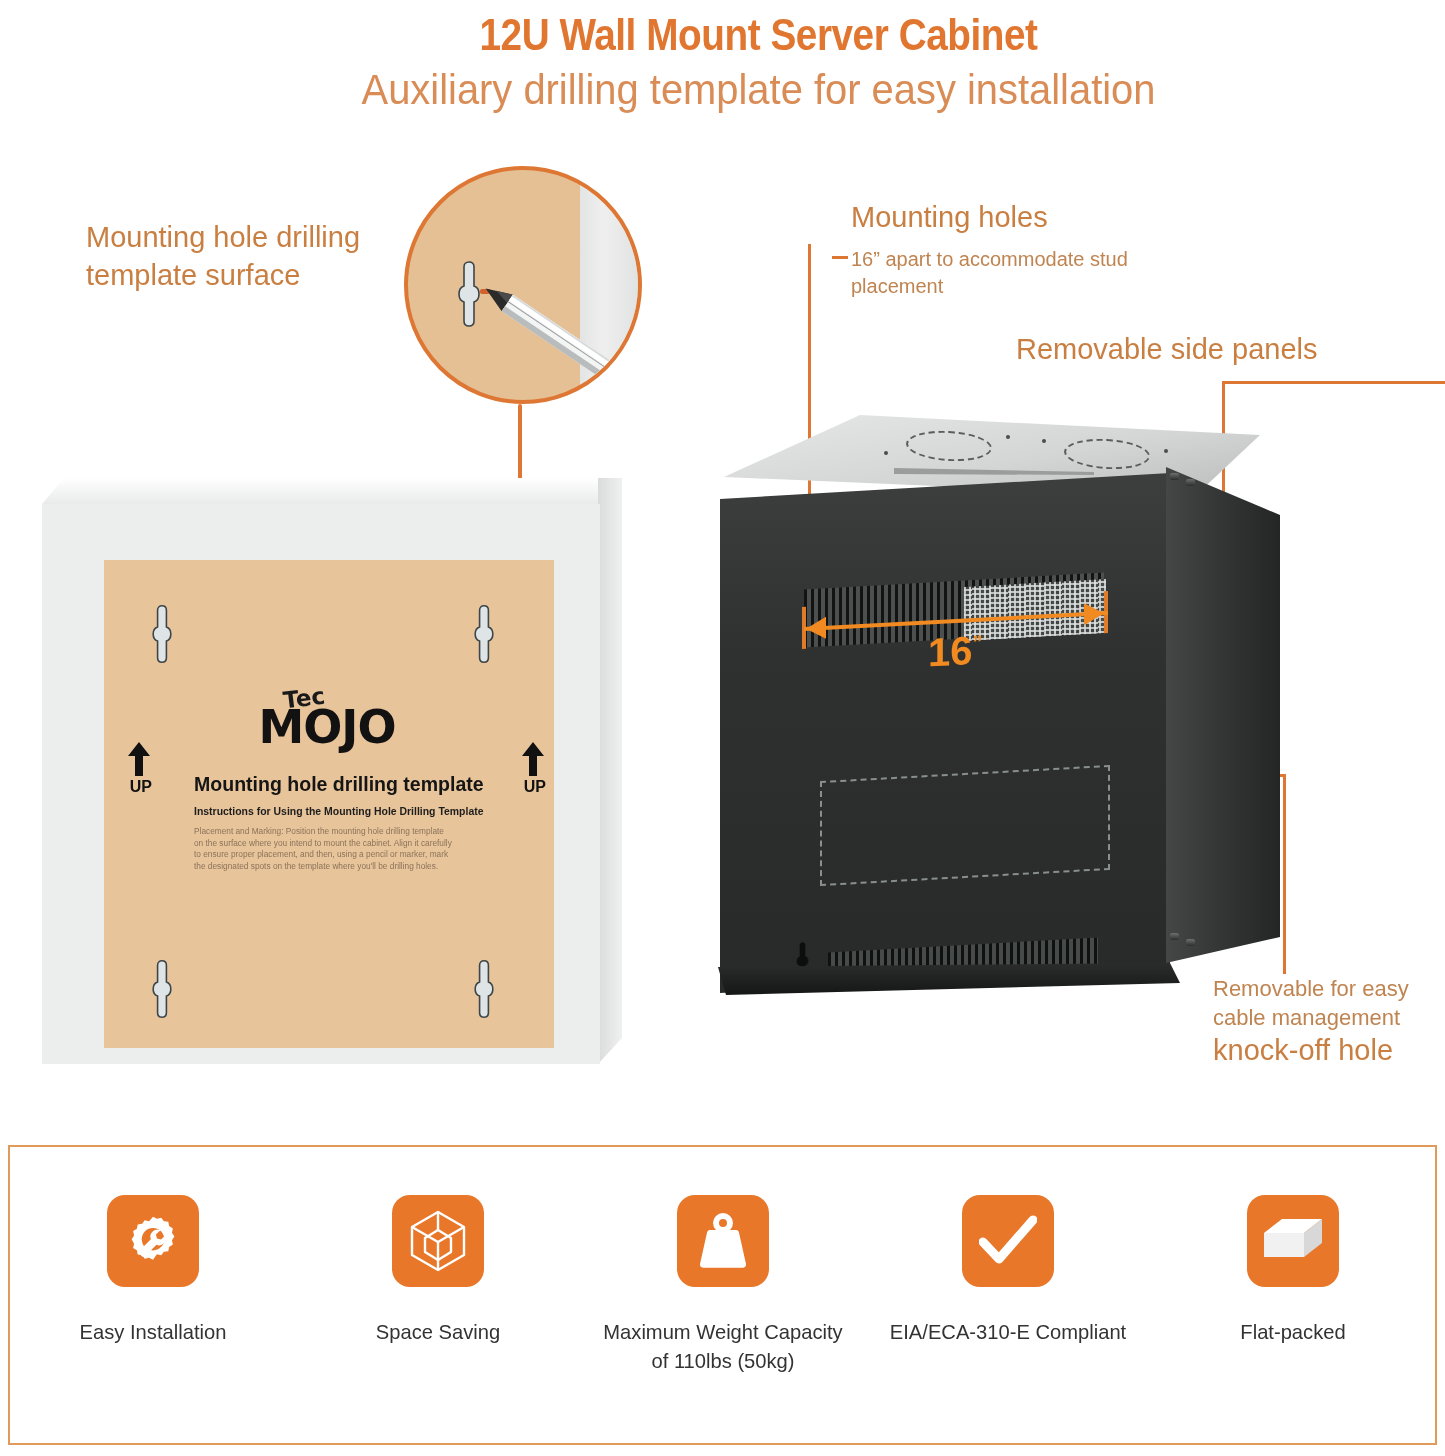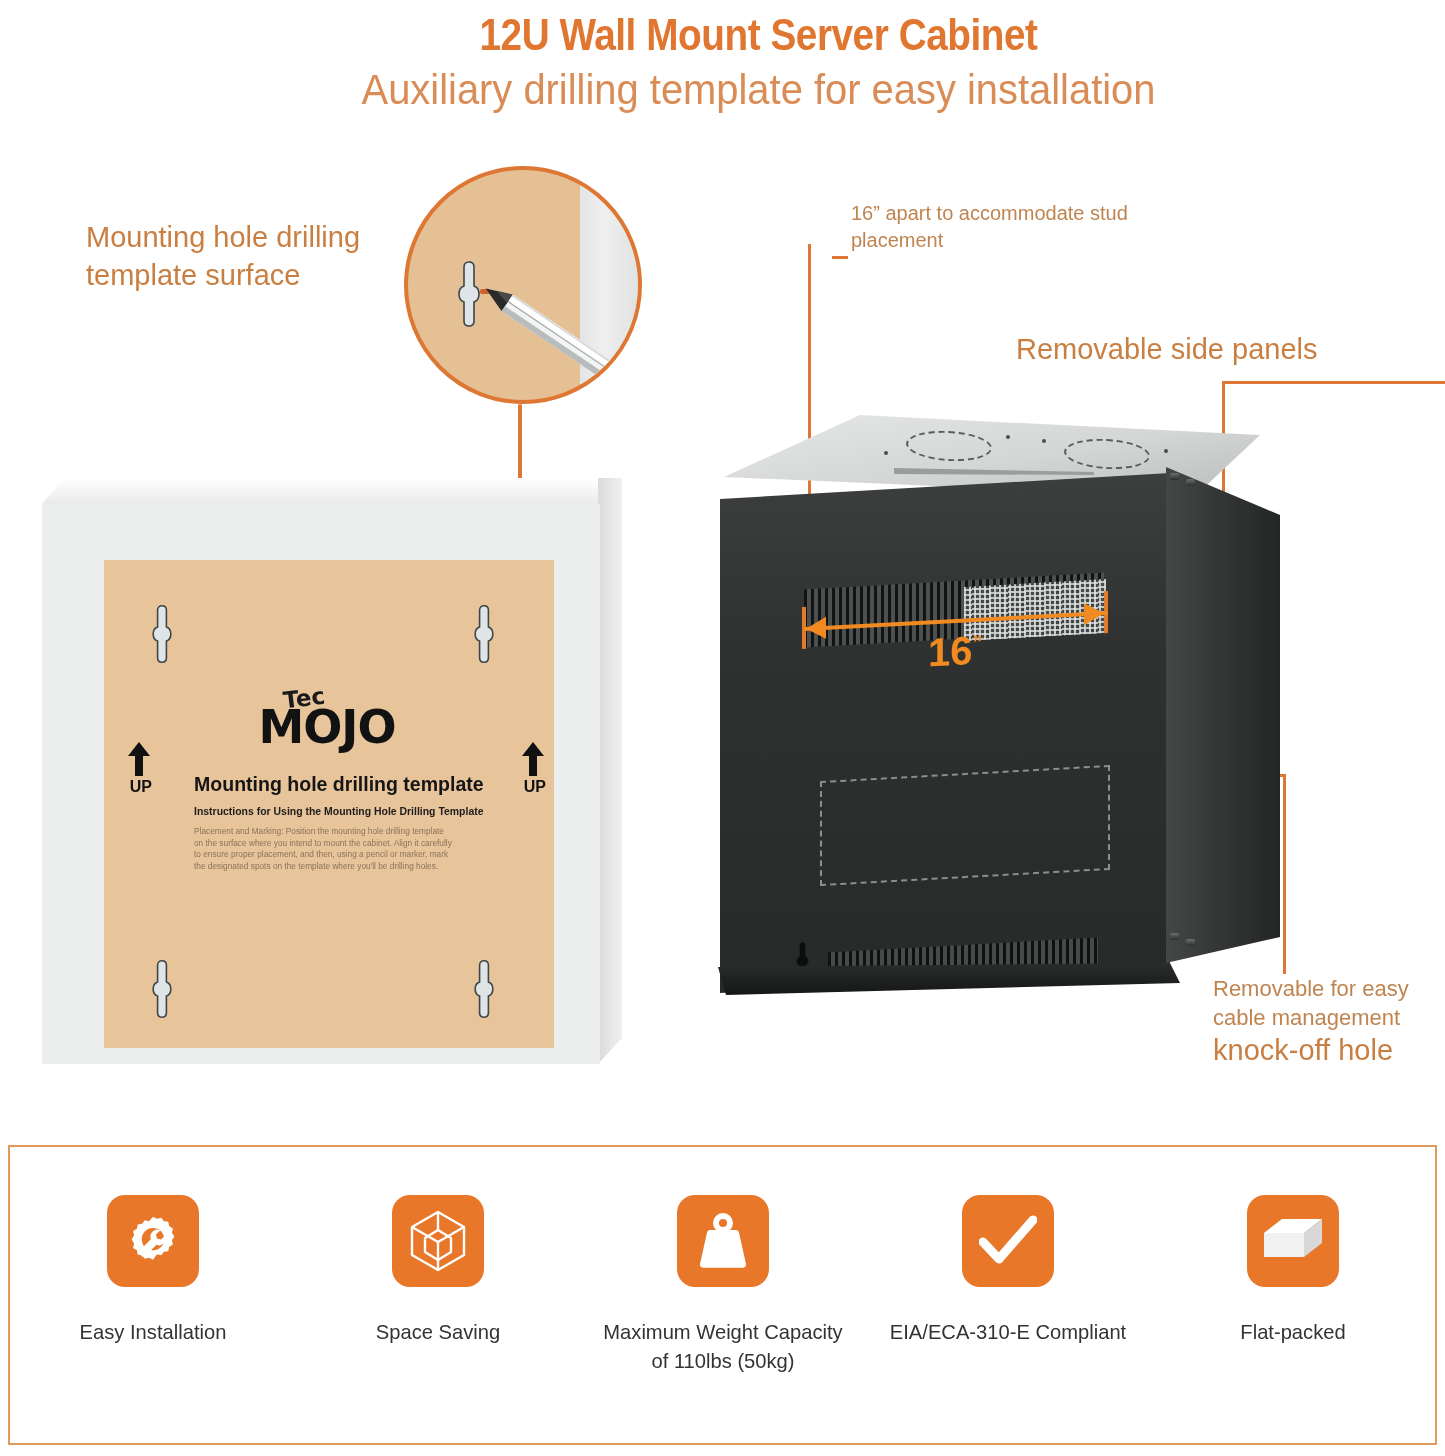--- a/index.html
+++ b/index.html
@@ -139,21 +139,21 @@
     text-align:left;
   }
   .up-marker { position:absolute; width:40px; text-align:right; }
   #up-left { left:112px; top:742px; }
   #up-right { left:506px; top:742px; }
   .up-label { font-size:16px; font-weight:bold; color:#111; margin-top:-2px; }
 
   
   #annot-mounting-holes { position:absolute; left:851px; top:198px; width:340px; }
   #annot-mh-title { font-size:29px; color:#C97F41; line-height:38px; }
-  #annot-mh-sub { font-size:20px; color:#C08451; line-height:27px; margin-top:2px; }
+  #annot-mh-sub { font-size:20px; color:#C08451; line-height:27px; margin-top:10px; }
 
   #annot-side-panels {
     position:absolute; left:1016px; top:330px;
     font-size:29px; color:#C97F41; line-height:38px; white-space:nowrap;
   }
   #annot-knockoff { position:absolute; left:1213px; top:974px; width:232px; }
   #annot-ko-title { font-size:29px; color:#C97F41; line-height:37px; }
   #annot-ko-sub { font-size:22px; color:#C08451; line-height:29px; }
 
   
@@ -364,20 +364,21 @@
   <div class="up-label">UP</div>
 </div>
 <div class="up-marker" id="up-right">
   <svg width="26" height="34" viewBox="0 0 26 34">
     <polygon points="13,0 24,14 17,14 17,34 9,34 9,14 2,14" fill="#111111"></polygon>
   </svg>
   <div class="up-label">UP</div>
 </div>
 
 <div id="annot-mounting-holes">
+  <div id="annot-mh-title">Mounting holes</div>
   <div id="annot-mh-sub">16” apart to accommodate stud placement</div>
 </div>
 <div id="annot-side-panels">Removable side panels</div>
 <div id="annot-knockoff">
   <div id="annot-ko-sub">Removable for easy cable management</div>
   <div id="annot-ko-title">knock-off hole</div>
 </div>
 
 <div class="leader" id="ldr-mh-v"></div>
 <div class="leader" id="ldr-mh-tick"></div>

